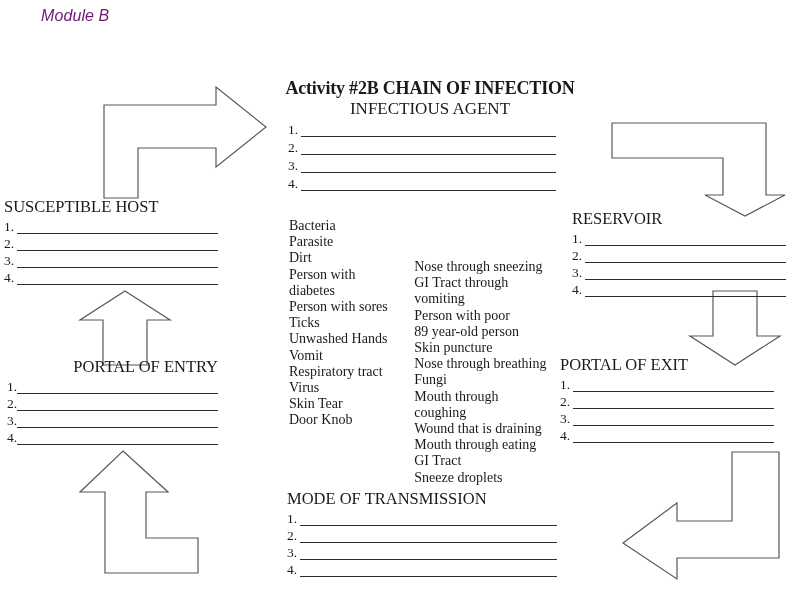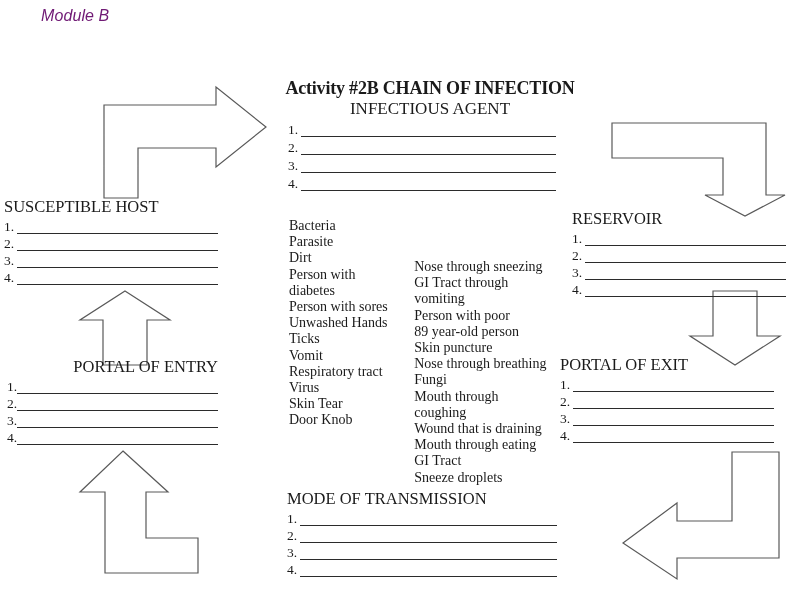--- a/index.html
+++ b/index.html
@@ -289,22 +289,22 @@
   </div>
 
   <div class="wordbank">
     <div class="wb-col wb-col-1">
       <div class="wb-item">Bacteria</div>
       <div class="wb-item">Parasite</div>
       <div class="wb-item">Dirt</div>
       <div class="wb-item">Person with</div>
       <div class="wb-item">diabetes</div>
       <div class="wb-item">Person with sores</div>
+      <div class="wb-item">Ticks</div>
       <div class="wb-item">Unwashed Hands</div>
-      <div class="wb-item">Ticks</div>
       <div class="wb-item">Vomit</div>
       <div class="wb-item">Respiratory tract</div>
       <div class="wb-item">Virus</div>
       <div class="wb-item">Skin Tear</div>
       <div class="wb-item">Door Knob</div>
     </div>
     <div class="wb-col wb-col-2">
       <div class="wb-item">Nose through sneezing</div>
       <div class="wb-item">GI Tract through</div>
       <div class="wb-item">vomiting</div>

